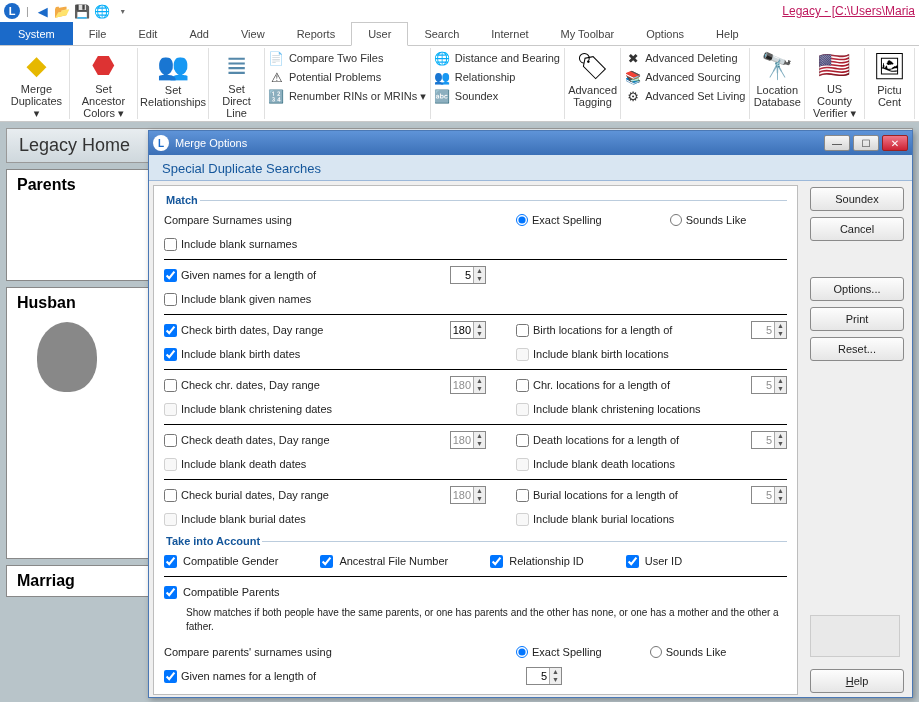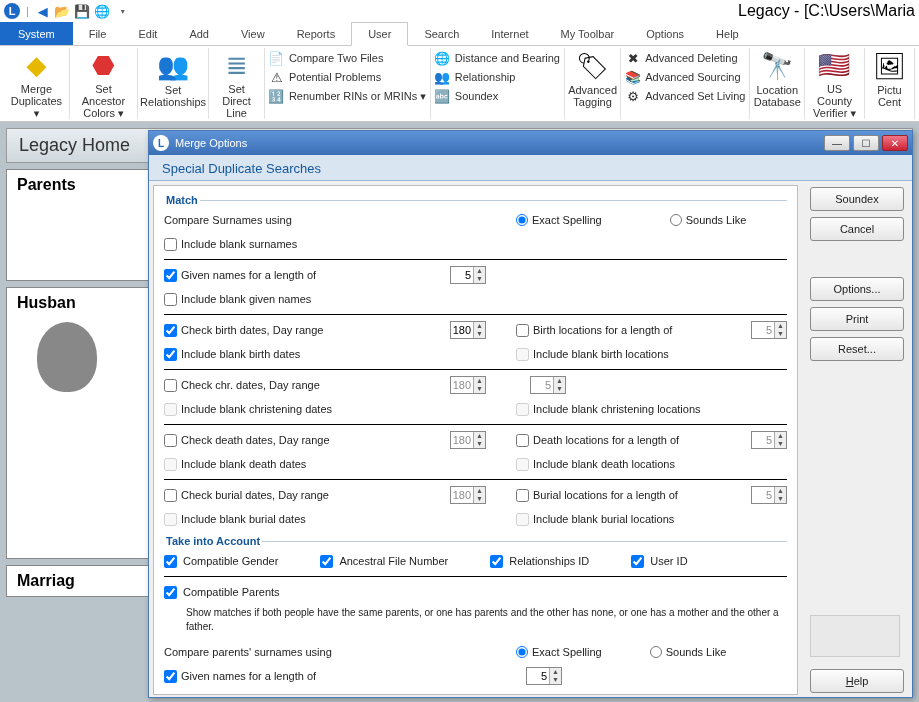--- a/index.html
+++ b/index.html
@@ -4,21 +4,21 @@
 <style>
 * { box-sizing: border-box; margin: 0; padding: 0; font-family: "Segoe UI", Tahoma, sans-serif; font-size: 11px; }
 body { background: #fff; width: 919px; height: 702px; overflow: hidden; position: relative; }
 
 
 .titlebar { height: 22px; background: #fff; display: flex; align-items: center; padding: 0 4px; }
 .titlebar .qat { display: flex; gap: 4px; align-items: center; }
 .titlebar .qat .ico { width: 16px; height: 16px; display: inline-flex; align-items: center; justify-content: center; font-size: 13px; }
 .logo-circle { width: 16px; height: 16px; border-radius: 50%; background: #1b6ac9; color: #fff; display: inline-flex; align-items: center; justify-content: center; font-weight: bold; font-size: 11px; }
 .titlebar .sep { color: #999; margin: 0 2px; }
-.app-title { margin-left: auto; color: #000000; font-size: 16px; }
+.app-title { margin-left: auto; color: #be185d; font-size: 12px; text-decoration: underline; }
 
 
 .menubar { height: 24px; display: flex; align-items: stretch; border-bottom: 1px solid #c9c9c9; padding-left: 0; }
 .menubar .mitem { padding: 4px 16px; color: #444; cursor: default; display: flex; align-items: center; }
 .menubar .mitem.system { background: #1b6ac9; color: #fff; font-weight: normal; padding: 4px 18px; }
 .menubar .mitem.active { background: #fff; border: 1px solid #c9c9c9; border-bottom: 1px solid #fff; margin-bottom: -1px; }
 
 
 .ribbon { height: 76px; background: #fff; border-bottom: 1px solid #c9c9c9; display: flex; align-items: stretch; padding: 2px 4px; overflow: hidden; }
 .rgroup { display: flex; flex-direction: column; align-items: center; justify-content: flex-start; padding: 2px 6px; border-right: 1px solid #e0e0e0; min-width: 50px; }
@@ -308,20 +308,24 @@
             </div>
           <div class="col-m">
               <span class="num">
                 <input class="disabled" value="180" style="">
                 <span class="spin">
                   <span>▲</span>
                   <span>▼</span>
                 </span>
               </span>
             </div>
+          <div class="col-r">
+              <input type="checkbox" class="cb" style="">
+              <label>Chr. locations for a length of</label>
+            </div>
           <div class="col-rnum">
               <span class="num">
                 <input class="disabled" value="5" style="">
                 <span class="spin">
                   <span>▲</span>
                   <span>▼</span>
                 </span>
               </span>
             </div>
         </div>
@@ -423,21 +427,21 @@
       <fieldset>
         <legend>Take into Account</legend>
         <div class="row">
           <input type="checkbox" class="cb" checked="" style="">
             <label>Compatible Gender</label>
           <span style="width:30px"></span>
           <input type="checkbox" class="cb" checked="" style="">
             <label>Ancestral File Number</label>
           <span style="width:30px"></span>
           <input type="checkbox" class="cb" checked="" style="">
-            <label>Relationships ID</label>
+            <label>Relationship ID</label>
           <span style="width:30px"></span>
           <input type="checkbox" class="cb" checked="" style="">
             <label>User ID</label>
         </div>
         <hr class="sep">
         <div class="row">
             <input type="checkbox" class="cb" checked="" style="">
             <label>Compatible Parents</label>
           </div>
         <div class="note">Show matches if both people have the same parents, or one has parents and the other has none, or one has a mother and the other a father.</div>

